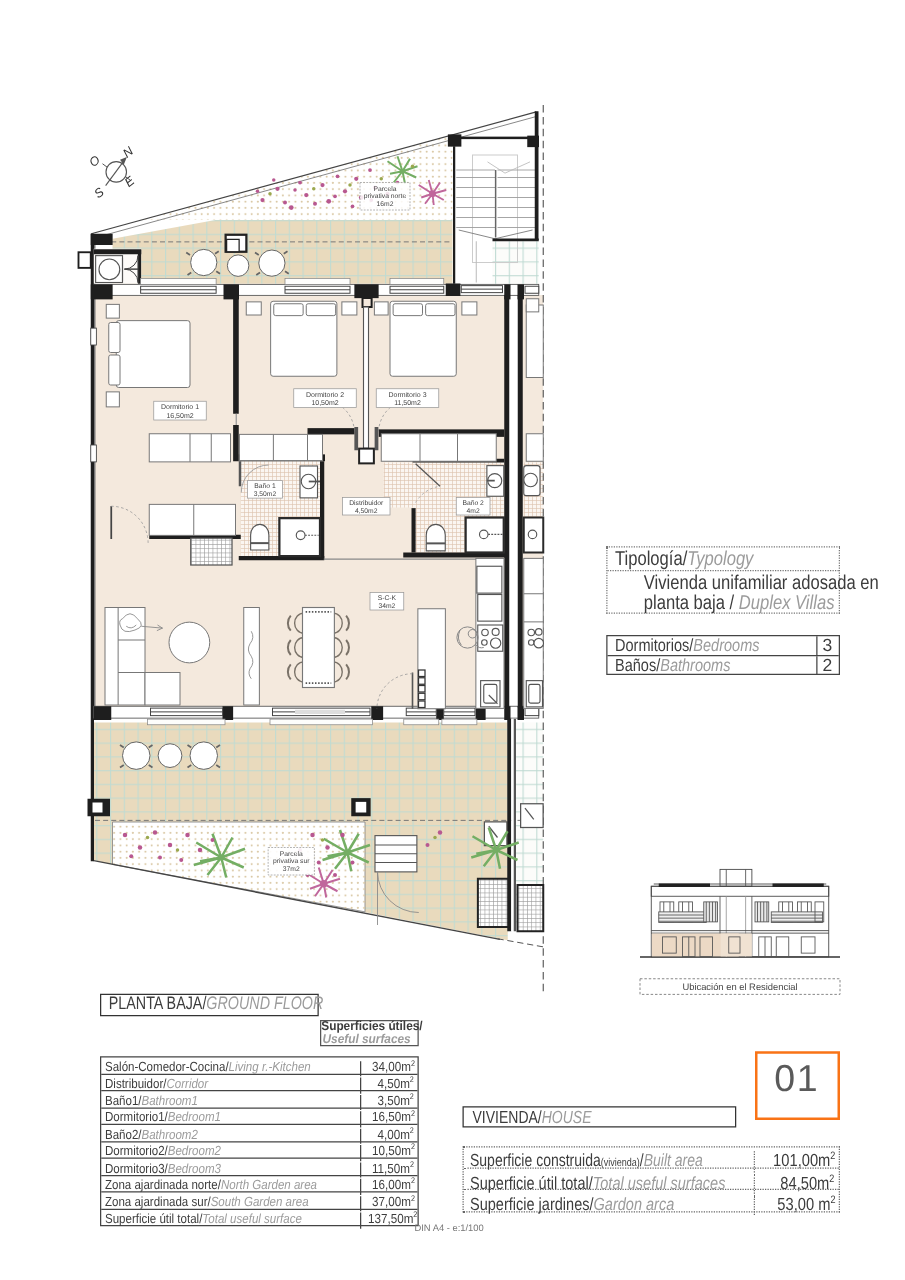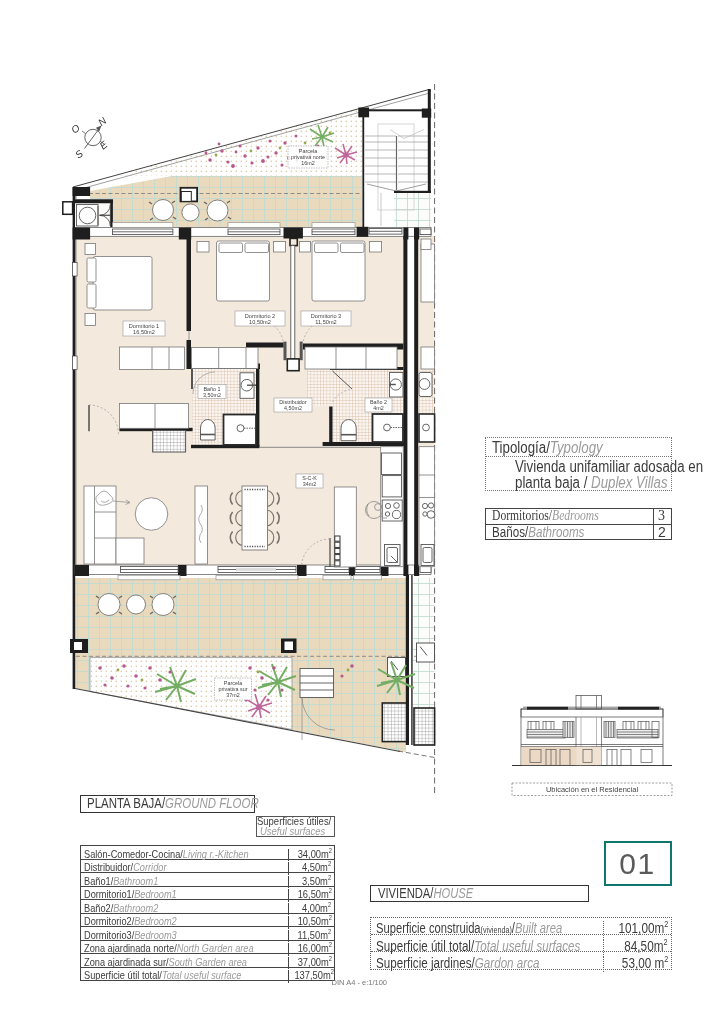--- a/index.html
+++ b/index.html
@@ -843,52 +843,52 @@
 <text x="592" y="791.8" font-size="7.5" fill="#444" text-anchor="middle">Ubicación en el Residencial</text>
 </g>
 </svg>
 
 <div class="abs" style="left:485px;top:437px;width:185px;height:52px;border:1px dotted #777;font-size:16px;">
   <div style="height:17px;border-bottom:1px dotted #777;padding:1px 0 0 6px;line-height:17px;"><span class="cx"><span class="dk">Tipología/</span><span class="gy">Typology</span></span></div>
   <div style="padding:2px 0 0 6px;line-height:15.5px;margin-left:23px;"><span class="cx"><span class="dk">Vivienda unifamiliar adosada en</span></span><br><span class="cx"><span class="dk">planta baja / </span><span class="gy">Duplex Villas</span></span></div>
 </div>
 
 <div class="abs" style="left:485px;top:507.5px;width:186.5px;height:32px;border:1px solid #444;font-size:14px;box-sizing:border-box;">
-  <div style="height:15px;border-bottom:1px solid #444;line-height:14.5px;font-family:Liberation Serif, serif;">
+  <div style="height:15px;border-bottom:1px solid #444;line-height:14.5px;">
     <span style="display:inline-block;width:168px;padding-left:6px;box-sizing:border-box;border-right:1px solid #444;height:15px;"><span class="cx"><span class="dk">Dormitorios/</span><span class="gy">Bedrooms</span></span></span><span class="dk" style="padding-left:4px;">3</span>
   </div>
   <div style="height:28px;line-height:14.5px;">
     <span style="display:inline-block;width:168px;padding-left:6px;box-sizing:border-box;border-right:1px solid #444;height:15px;"><span class="cx"><span class="dk">Baños/</span><span class="gy">Bathrooms</span></span></span><span class="dk" style="padding-left:4px;">2</span>
   </div>
 </div>
 
 <div class="abs" style="left:79.5px;top:795px;width:175.5px;height:17.5px;border:1.5px solid #333;line-height:15.5px;font-size:14.5px;padding-left:6px;box-sizing:border-box;">
   <span class="cx" style="transform:scaleX(0.79)"><span class="dk">PLANTA BAJA/</span><span class="gy">GROUND FLOOR</span></span>
 </div>
 
-<div class="abs" style="left:256px;top:815.5px;width:79px;height:21.5px;border:1px solid #555;box-sizing:border-box;font-size:10.2px;text-align:center;line-height:10.4px;padding-top:0.5px;">
+<div class="abs" style="left:256px;top:815.5px;width:79px;height:21.5px;border:1px solid #555;box-sizing:border-box;font-size:10.2px;text-align:center;line-height:10.4px;padding-top:0.5px;font-weight:bold;">
   <span class="cx9" style="transform:scaleX(0.93)"><span class="dk">Superficies útiles/</span></span><br><span class="cx9" style="transform:scaleX(0.93)"><span class="gy">Useful surfaces</span></span>
 </div>
 
 <div class="abs" style="left:79.5px;top:845px;width:255.5px;border:1px solid #444;box-sizing:border-box;font-size:10.6px;">
   <div style="height:12.55px;border-bottom:1px solid #444;line-height:10.4px;"><span style="display:inline-block;width:208px;border-right:1px solid #444;box-sizing:border-box;height:12.55px;padding-left:3px;"><span class="cx9"><span class="dk">Salón-Comedor-Cocina/</span><span class="gy">Living r.-Kitchen</span></span></span><span style="display:inline-block;width:43px;text-align:right;"><span class="cv" style="transform:scaleX(0.88)"><span class="dk">34,00m<sup>2</sup></span></span></span></div>
   <div style="height:12.55px;border-bottom:1px solid #444;line-height:10.4px;"><span style="display:inline-block;width:208px;border-right:1px solid #444;box-sizing:border-box;height:12.55px;padding-left:3px;"><span class="cx9"><span class="dk">Distribuidor/</span><span class="gy">Corridor</span></span></span><span style="display:inline-block;width:43px;text-align:right;"><span class="cv" style="transform:scaleX(0.88)"><span class="dk">4,50m<sup>2</sup></span></span></span></div>
   <div style="height:12.55px;border-bottom:1px solid #444;line-height:10.4px;"><span style="display:inline-block;width:208px;border-right:1px solid #444;box-sizing:border-box;height:12.55px;padding-left:3px;"><span class="cx9"><span class="dk">Baño1/</span><span class="gy">Bathroom1</span></span></span><span style="display:inline-block;width:43px;text-align:right;"><span class="cv" style="transform:scaleX(0.88)"><span class="dk">3,50m<sup>2</sup></span></span></span></div>
   <div style="height:12.55px;border-bottom:1px solid #444;line-height:10.4px;"><span style="display:inline-block;width:208px;border-right:1px solid #444;box-sizing:border-box;height:12.55px;padding-left:3px;"><span class="cx9"><span class="dk">Dormitorio1/</span><span class="gy">Bedroom1</span></span></span><span style="display:inline-block;width:43px;text-align:right;"><span class="cv" style="transform:scaleX(0.88)"><span class="dk">16,50m<sup>2</sup></span></span></span></div>
   <div style="height:12.55px;border-bottom:1px solid #444;line-height:10.4px;"><span style="display:inline-block;width:208px;border-right:1px solid #444;box-sizing:border-box;height:12.55px;padding-left:3px;"><span class="cx9"><span class="dk">Baño2/</span><span class="gy">Bathroom2</span></span></span><span style="display:inline-block;width:43px;text-align:right;"><span class="cv" style="transform:scaleX(0.88)"><span class="dk">4,00m<sup>2</sup></span></span></span></div>
   <div style="height:12.55px;border-bottom:1px solid #444;line-height:10.4px;"><span style="display:inline-block;width:208px;border-right:1px solid #444;box-sizing:border-box;height:12.55px;padding-left:3px;"><span class="cx9"><span class="dk">Dormitorio2/</span><span class="gy">Bedroom2</span></span></span><span style="display:inline-block;width:43px;text-align:right;"><span class="cv" style="transform:scaleX(0.88)"><span class="dk">10,50m<sup>2</sup></span></span></span></div>
   <div style="height:12.55px;border-bottom:1px solid #444;line-height:10.4px;"><span style="display:inline-block;width:208px;border-right:1px solid #444;box-sizing:border-box;height:12.55px;padding-left:3px;"><span class="cx9"><span class="dk">Dormitorio3/</span><span class="gy">Bedroom3</span></span></span><span style="display:inline-block;width:43px;text-align:right;"><span class="cv" style="transform:scaleX(0.88)"><span class="dk">11,50m<sup>2</sup></span></span></span></div>
   <div style="height:12.55px;border-bottom:1px solid #444;line-height:10.4px;"><span style="display:inline-block;width:208px;border-right:1px solid #444;box-sizing:border-box;height:12.55px;padding-left:3px;"><span class="cx9"><span class="dk">Zona ajardinada norte/</span><span class="gy">North Garden area</span></span></span><span style="display:inline-block;width:43px;text-align:right;"><span class="cv" style="transform:scaleX(0.88)"><span class="dk">16,00m<sup>2</sup></span></span></span></div>
   <div style="height:12.55px;border-bottom:1px solid #444;line-height:10.4px;"><span style="display:inline-block;width:208px;border-right:1px solid #444;box-sizing:border-box;height:12.55px;padding-left:3px;"><span class="cx9"><span class="dk">Zona ajardinada sur/</span><span class="gy">South Garden area</span></span></span><span style="display:inline-block;width:43px;text-align:right;"><span class="cv" style="transform:scaleX(0.88)"><span class="dk">37,00m<sup>2</sup></span></span></span></div>
   <div style="height:12.55px;line-height:10.4px;"><span style="display:inline-block;width:208px;border-right:1px solid #444;box-sizing:border-box;height:12.55px;padding-left:3px;"><span class="cx9"><span class="dk">Superficie útil total/</span><span class="gy">Total useful surface</span></span></span><span style="display:inline-block;width:43px;text-align:right;"><span class="cv" style="transform:scaleX(0.88)"><span class="dk">137,50m<sup>2</sup></span></span></span></div>
 </div>
 
 <div class="abs" style="left:280px;top:978px;width:107px;text-align:right;font-size:7.5px;color:#777;">DIN A4 - e:1/100</div>
 
-<div class="abs" style="left:603.5px;top:841px;width:68px;height:45px;border:2px solid #0f766e;box-sizing:border-box;text-align:center;line-height:41px;font-size:30px;color:#5a5a5a;letter-spacing:1.5px;">01</div>
+<div class="abs" style="left:603.5px;top:841px;width:68px;height:55px;border:2px solid #f97316;box-sizing:border-box;text-align:center;line-height:41px;font-size:30px;color:#5a5a5a;letter-spacing:1.5px;">01</div>
 
 <div class="abs" style="left:370px;top:885px;width:219px;height:17px;border:1.3px solid #333;box-sizing:border-box;line-height:15px;font-size:14px;padding-left:7px;">
   <span class="cx" style="transform:scaleX(0.8)"><span class="dk">VIVIENDA/</span><span class="gy">HOUSE</span></span>
 </div>
 
 <div class="abs" style="left:370px;top:916.5px;width:302px;border:1px dotted #666;box-sizing:border-box;font-size:14px;">
   <div style="height:16.4px;border-bottom:1px dotted #666;line-height:14.6px;"><span style="display:inline-block;width:233px;border-right:1px dotted #666;box-sizing:border-box;height:16.4px;padding-left:5px;"><span class="cx" style="transform:scaleX(0.8)"><span class="dk">Superficie construida</span><span class="dk" style="font-size:9px;">(vivienda)</span><span class="dk">/</span><span class="gy">Built area</span></span></span><span style="display:inline-block;width:64px;text-align:right;"><span class="cv"><span class="dk">101,00m<sup>2</sup></span></span></span></div>
   <div style="height:16.4px;border-bottom:1px dotted #666;line-height:14.6px;"><span style="display:inline-block;width:233px;border-right:1px dotted #666;box-sizing:border-box;height:16.4px;padding-left:5px;"><span class="cx"><span class="dk">Superficie útil total/</span><span class="gy">Total useful surfaces</span></span></span><span style="display:inline-block;width:64px;text-align:right;"><span class="cv"><span class="dk">84,50m<sup>2</sup></span></span></span></div>
   <div style="height:16.4px;line-height:14.6px;"><span style="display:inline-block;width:233px;border-right:1px dotted #666;box-sizing:border-box;height:16.4px;padding-left:5px;"><span class="cx"><span class="dk">Superficie jardines/</span><span class="gy">Gardon arca</span></span></span><span style="display:inline-block;width:64px;text-align:right;"><span class="cv"><span class="dk">53,00 m<sup>2</sup></span></span></span></div>
 </div>

